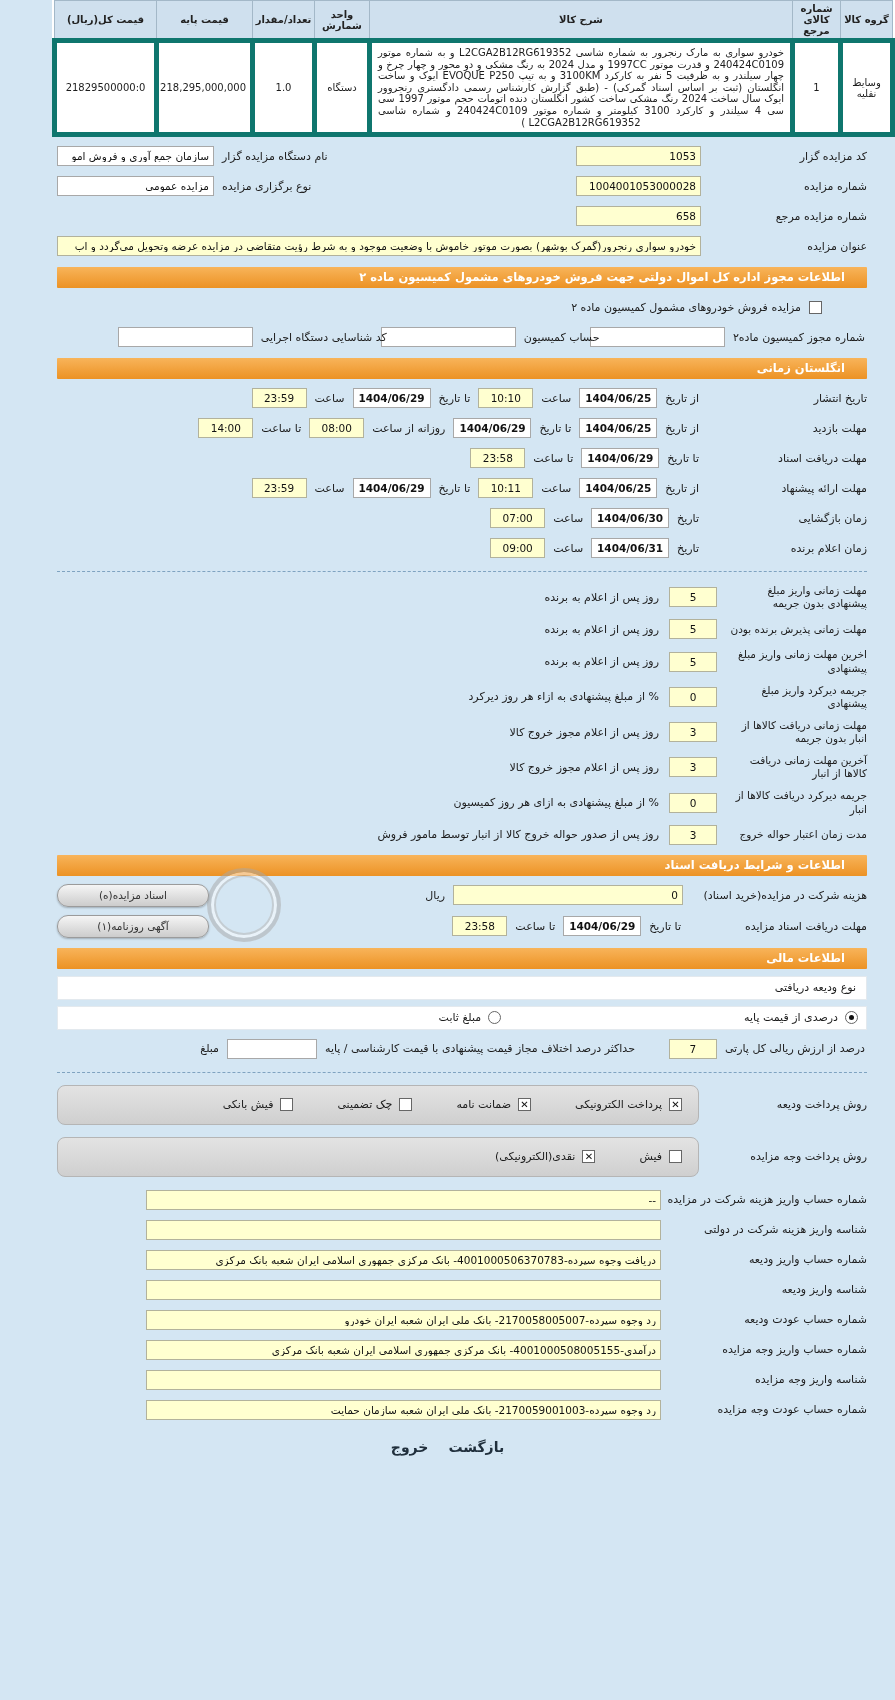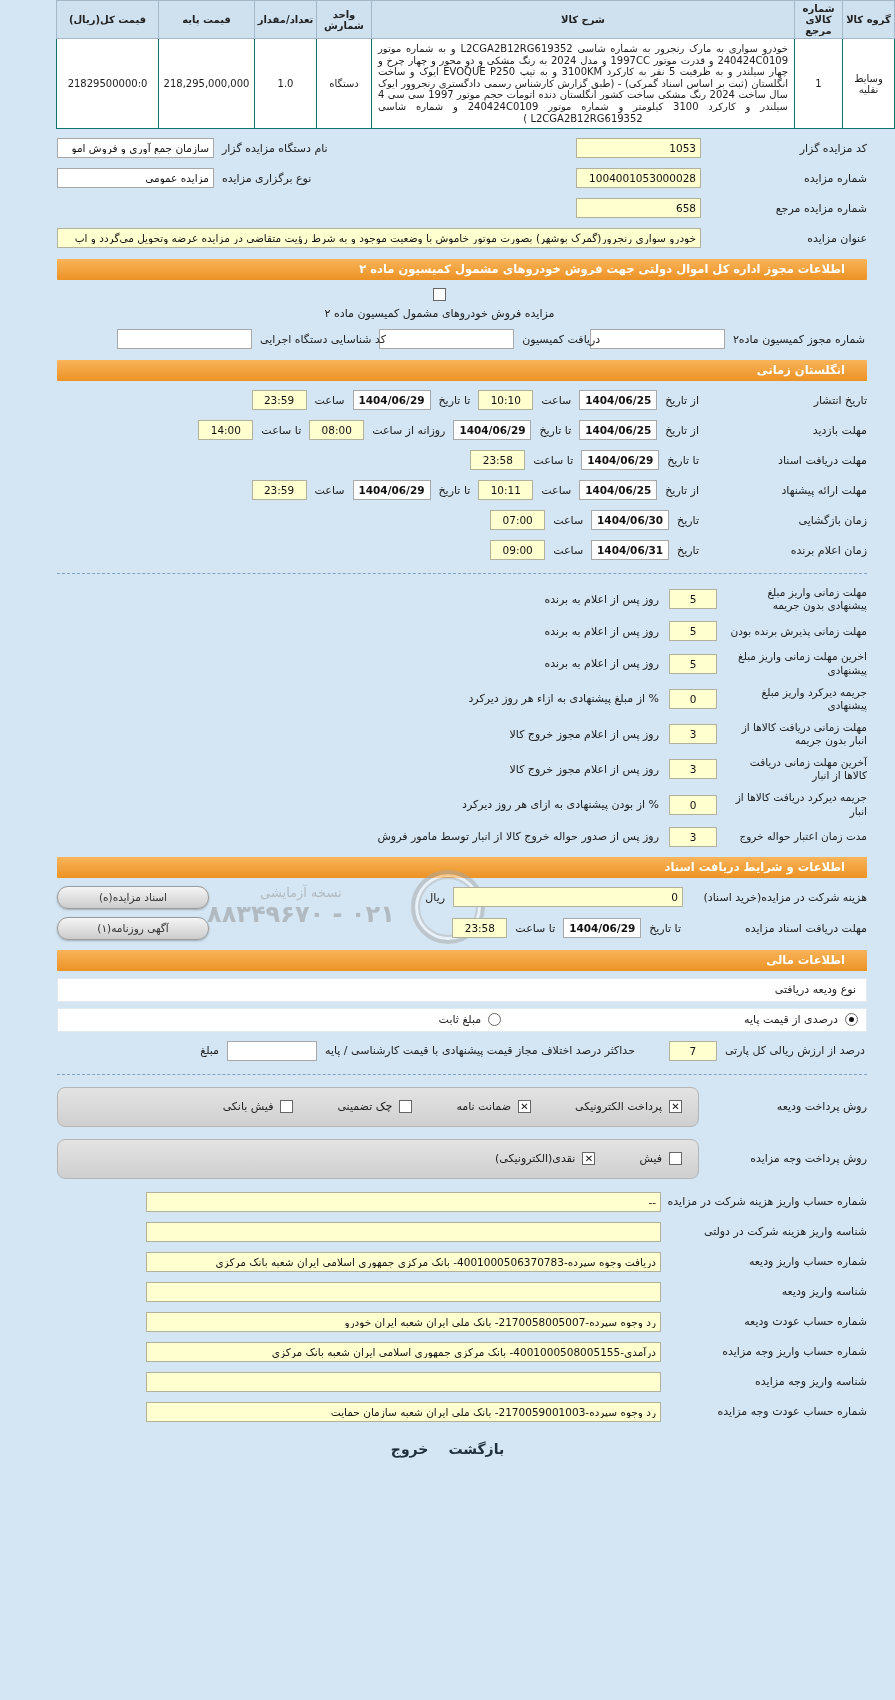--- a/index.html
+++ b/index.html
@@ -11,21 +11,21 @@
   .page { width:895px; min-height:1700px; position:relative; padding-bottom:24px; }
 
   
   .table-wrap { margin:0 0 0 57px; direction:rtl; }
   table.items { width:838px; border-collapse:collapse; background:#fff; table-layout:fixed; }
   table.items th {
     background:#cfe0ee; border:1px solid #a3b8c8; font-size:10px; font-weight:bold;
     padding:2px 1px; color:#222; vertical-align:middle;
   }
   table.items td {
-    border:1px solid #0f766e; padding:3px 4px; text-align:center; font-size:10px;
+    border:5px solid #0f766e; padding:3px 4px; text-align:center; font-size:10px;
     vertical-align:middle; background:#fff;
   }
   table.items td.desc { text-align:justify; text-align-last:center; font-size:10px; line-height:1.16; padding:4px 6px; }
 
   
   .inner { margin:0 28px 0 57px; direction:rtl; position:relative; }
   .bar {
     height:21px; line-height:21px; margin:10px 0 7px;
     background:linear-gradient(180deg,#f8b45a,#ec9224);
     color:#fff; font-weight:bold; font-size:11.5px; padding-right:22px;
@@ -33,21 +33,21 @@
   }
   .frow { display:flex; align-items:center; margin:8px 0; min-height:22px; gap:6px; }
   .flabel { flex:0 0 160px; width:160px; padding-left:4px; }
   .flabel2 { flex:0 0 auto; padding:0 2px; }
   .flabel-acc { flex:0 0 200px; width:200px; }
   .flabel-docs { flex:0 0 178px; width:178px; }
   .sub { flex:0 0 auto; margin:0 2px; }
   .pair-left { display:flex; align-items:center; gap:6px; margin-right:auto; }
   .pair { display:flex; align-items:center; gap:6px; }
   .spread { justify-content:space-between; padding-left:78px; }
-  .pad-r { padding-right:45px;flex-direction:column; }
+  .pad-r { padding-right:45px; }
   .dashed { border-top:1px dashed #7fa3c0; margin:12px 0; height:0; }
 
   .inp {
     height:20px; border:1px solid #a8a8a8; background:#fff; color:#111;
     font-family:"DejaVu Sans",sans-serif; font-size:10.5px; padding:0 4px; direction:rtl;
   }
   .inp.yellow { background:#ffffd0; border-color:#b2b29c; }
   .inp.c { text-align:center; }
   .inp.b { font-weight:bold; }
   .w48{width:48px;} .w55{width:55px;} .w78{width:78px;} .w90{width:90px;}
@@ -188,21 +188,21 @@
       <span class="cb"></span>
       <div class="flabel2">مزایده فروش خودروهای مشمول کمیسیون ماده ۲</div>
     </div>
 
     <div class="frow spread">
       <div class="pair">
         <div class="flabel2">شماره مجوز کمیسیون ماده۲</div>
         <input type="text" class="inp w135" value="" style="">
       </div>
       <div class="pair">
-        <div class="flabel2">دریافت کمیسیون</div>
+        <div class="flabel2">حساب کمیسیون</div>
         <input type="text" class="inp w135" value="" style="">
       </div>
       <div class="pair">
         <div class="flabel2">کد شناسایی دستگاه اجرایی</div>
         <input type="text" class="inp w135" value="" style="">
       </div>
     </div>
 
     <div class="bar">انگلستان زمانی</div>
 
@@ -295,37 +295,33 @@
       <span class="sub">روز پس از اعلام مجوز خروج کالا</span>
     </div>
     <div class="prow">
       <div class="plabel">آخرین مهلت زمانی دریافت کالاها از انبار</div>
       <input type="text" class="inp yellow w48 c" value="3" style="">
       <span class="sub">روز پس از اعلام مجوز خروج کالا</span>
     </div>
     <div class="prow">
       <div class="plabel">جریمه دیرکرد دریافت کالاها از انبار</div>
       <input type="text" class="inp yellow w48 c" value="0" style="">
-      <span class="sub">% از بودن پیشنهادی به ازای هر روز دیرکرد</span>
+      <span class="sub">% از مبلغ پیشنهادی به ازای هر روز کمیسیون</span>
     </div>
     <div class="prow">
       <div class="plabel">مدت زمان اعتبار حواله خروج</div>
       <input type="text" class="inp yellow w48 c" value="3" style="">
       <span class="sub">روز پس از صدور حواله خروج کالا از انبار توسط مامور فروش</span>
     </div>
 
     <div class="bar">اطلاعات و شرایط دریافت اسناد</div>
 
     <div class="docs-wrap">
       <div class="wm">
         <span class="wm-circle"></span>
-        <span class="wm-text">
-          <div class="wm-title">نسخه آزمایشی</div>
-          <div class="wm-phone">۰۲۱ - ۸۸۳۴۹۶۷۰</div>
-        </span>
       </div>
 
       <div class="frow">
         <div class="flabel-docs">هزینه شرکت در مزایده(خرید اسناد)</div>
         <input type="text" class="inp yellow w230" value="0" style="">
         <span class="sub">ریال</span>
         <div class="gbtn">اسناد مزایده(ه)</div>
       </div>
 
       <div class="frow">

